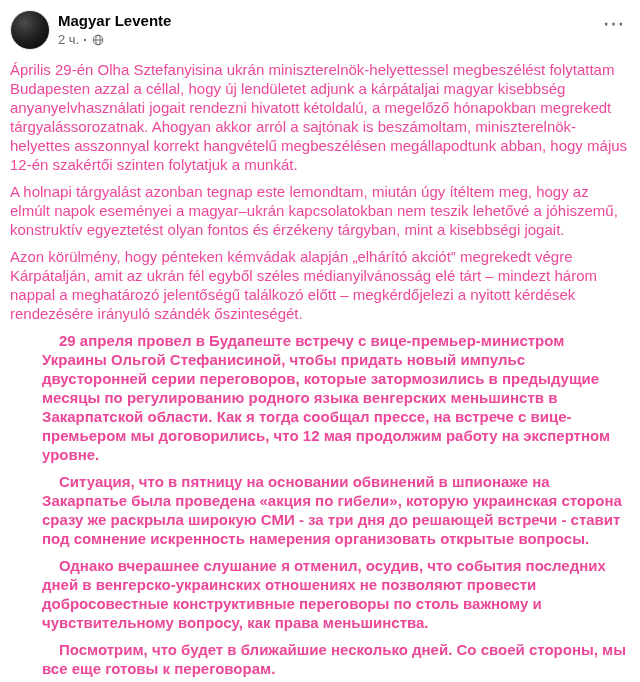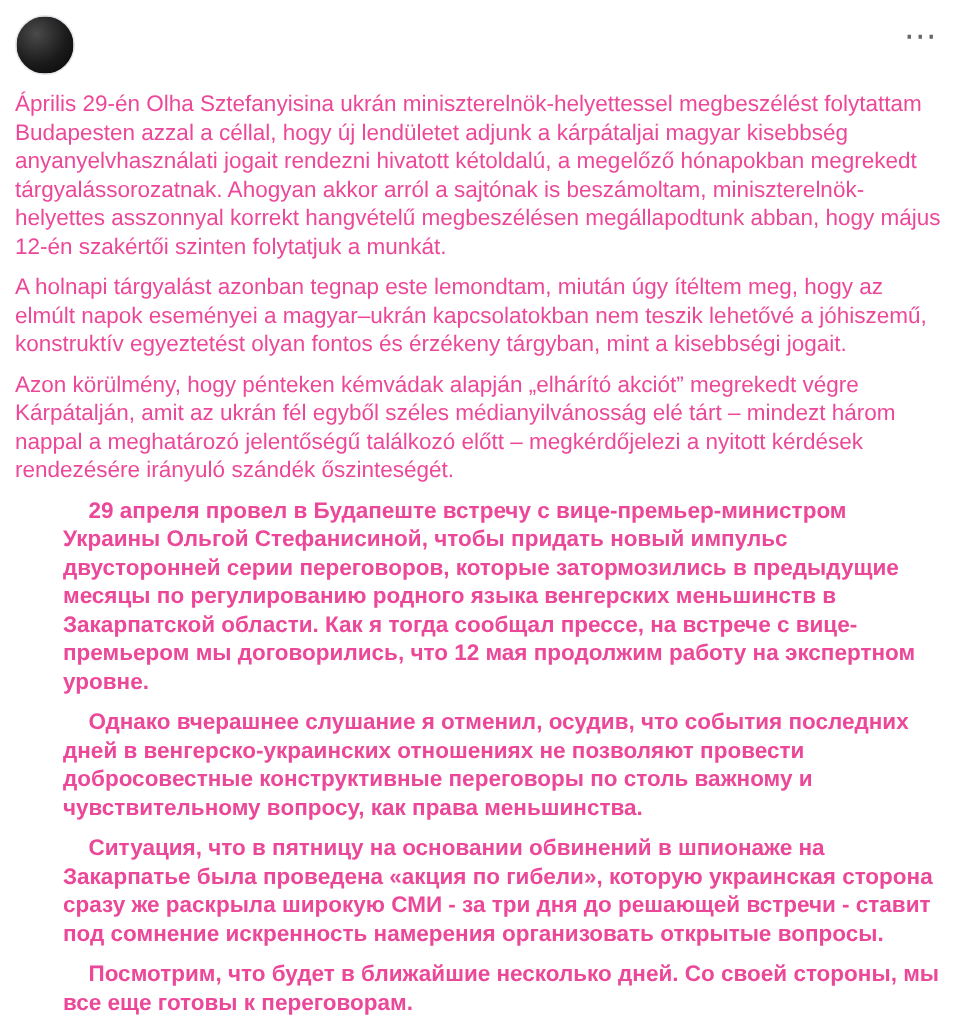--- a/index.html
+++ b/index.html
@@ -46,32 +46,46 @@
   .ru-block { margin-left: 32px; }
   .ru-block p { text-indent: 17px; font-weight: bold; }
 </style>
 </head>
 <body>
 
 <div class="post">
 
   <div class="header">
     <div class="avatar"></div>
+    <div class="hinfo">
+      <div class="author">Magyar Levente</div>
+      <div class="meta">
+        <span>2 ч.</span>
+        <span class="sep">·</span>
+        <span class="globe">
+          <svg width="12" height="12" viewBox="0 0 16 16" fill="none" stroke="#65676B" stroke-width="1.3">
+            <circle cx="8" cy="8" r="6.4"></circle>
+            <ellipse cx="8" cy="8" rx="2.9" ry="6.4"></ellipse>
+            <line x1="1.6" y1="8" x2="14.4" y2="8"></line>
+          </svg>
+        </span>
+      </div>
+    </div>
     <div class="more-btn">
       <span>⋯</span>
     </div>
   </div>
 
   <div class="body">
     <div class="hu-block">
       <p>Április 29-én Olha Sztefanyisina ukrán miniszterelnök-helyettessel megbeszélést folytattam Budapesten azzal a céllal, hogy új lendületet adjunk a kárpátaljai magyar kisebbség anyanyelvhasználati jogait rendezni hivatott kétoldalú, a megelőző hónapokban megrekedt tárgyalássorozatnak. Ahogyan akkor arról a sajtónak is beszámoltam, miniszterelnök-helyettes asszonnyal korrekt hangvételű megbeszélésen megállapodtunk abban, hogy május 12-én szakértői szinten folytatjuk a munkát.</p>
       <p>A holnapi tárgyalást azonban tegnap este lemondtam, miután úgy ítéltem meg, hogy az elmúlt napok eseményei a magyar–ukrán kapcsolatokban nem teszik lehetővé a jóhiszemű, konstruktív egyeztetést olyan fontos és érzékeny tárgyban, mint a kisebbségi jogait.</p>
       <p>Azon körülmény, hogy pénteken kémvádak alapján „elhárító akciót” megrekedt végre Kárpátalján, amit az ukrán fél egyből széles médianyilvánosság elé tárt – mindezt három nappal a meghatározó jelentőségű találkozó előtt – megkérdőjelezi a nyitott kérdések rendezésére irányuló szándék őszinteségét.</p>
     </div>
     <div class="ru-block">
       <p>29 апреля провел в Будапеште встречу с вице-премьер-министром Украины Ольгой Стефанисиной, чтобы придать новый импульс двусторонней серии переговоров, которые затормозились в предыдущие месяцы по регулированию родного языка венгерских меньшинств в Закарпатской области. Как я тогда сообщал прессе, на встрече с вице-премьером мы договорились, что 12 мая продолжим работу на экспертном уровне.</p>
+      <p>Ситуация, что в пятницу на основании обвинений в шпионаже на Закарпатье была проведена «акция по гибели», которую украинская сторона сразу же раскрыла широкую СМИ - за три дня до решающей встречи - ставит под сомнение искренность намерения организовать открытые вопросы.</p>
       <p>Однако вчерашнее слушание я отменил, осудив, что события последних дней в венгерско-украинских отношениях не позволяют провести добросовестные конструктивные переговоры по столь важному и чувствительному вопросу, как права меньшинства.</p>
-      <p>Ситуация, что в пятницу на основании обвинений в шпионаже на Закарпатье была проведена «акция по гибели», которую украинская сторона сразу же раскрыла широкую СМИ - за три дня до решающей встречи - ставит под сомнение искренность намерения организовать открытые вопросы.</p>
       <p>Посмотрим, что будет в ближайшие несколько дней. Со своей стороны, мы все еще готовы к переговорам.</p>
     </div>
   </div>
 
 </div>
 
 </body></html>

